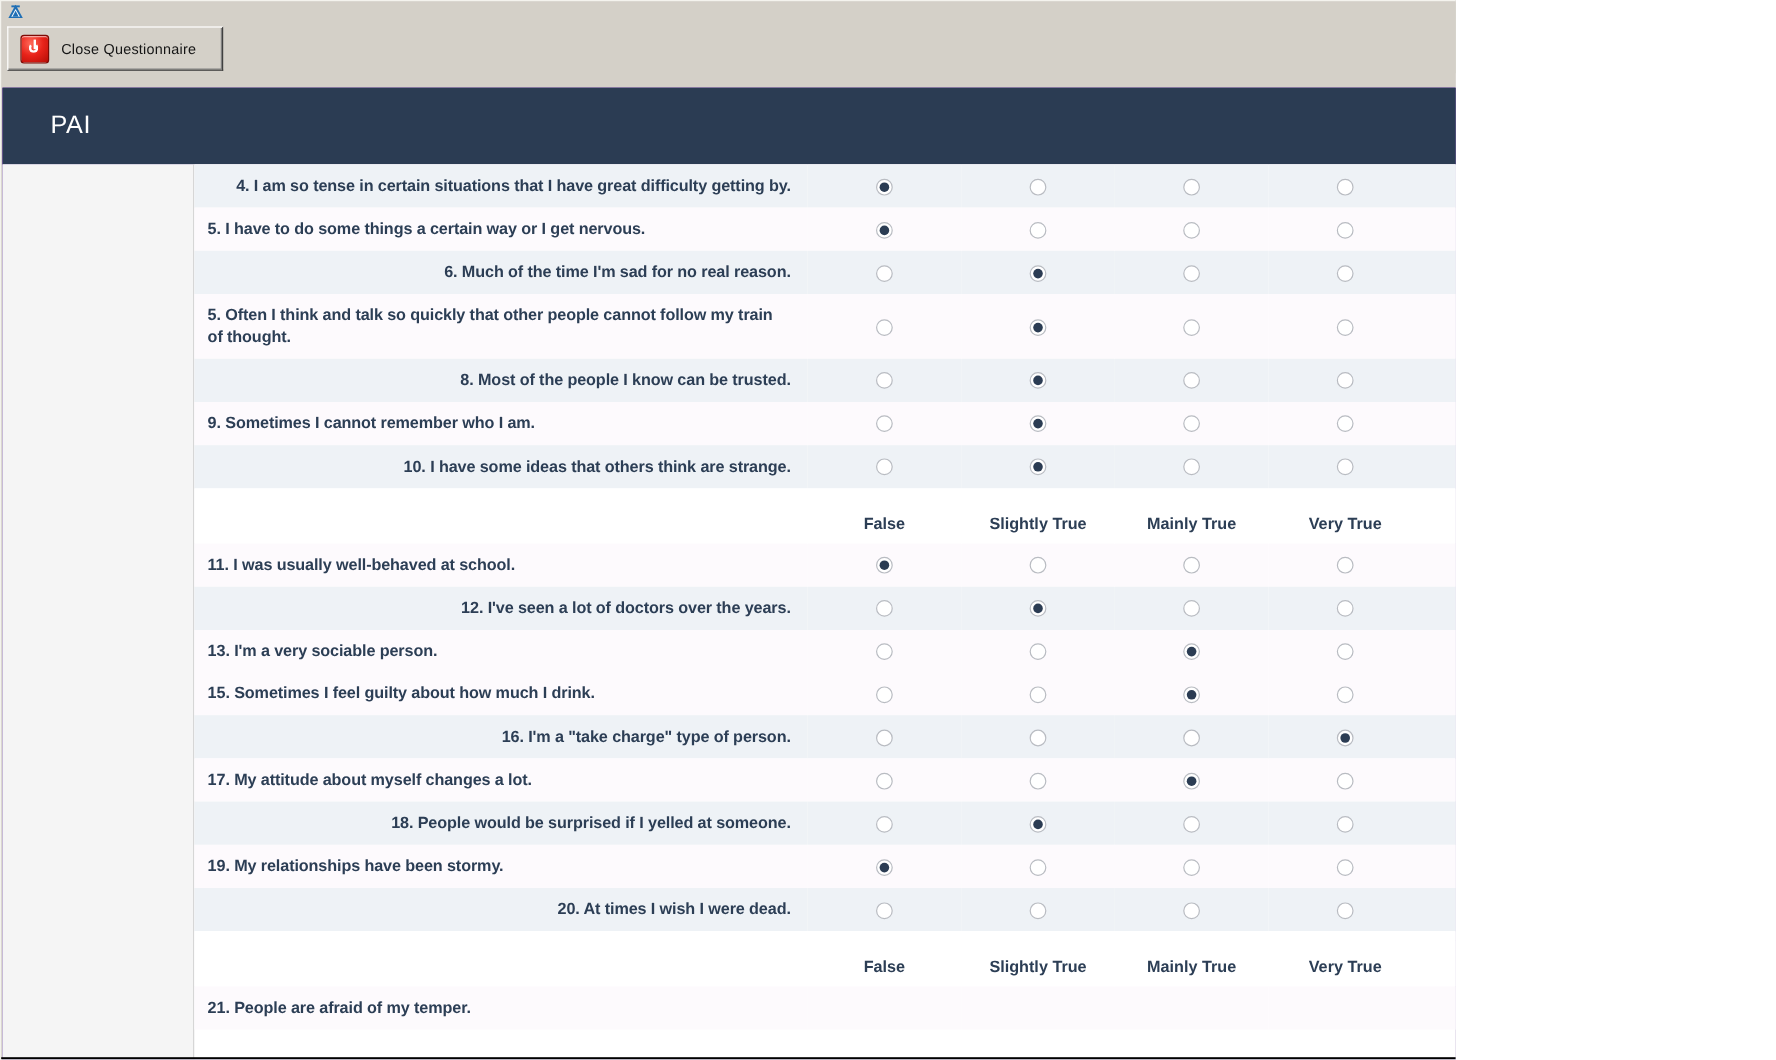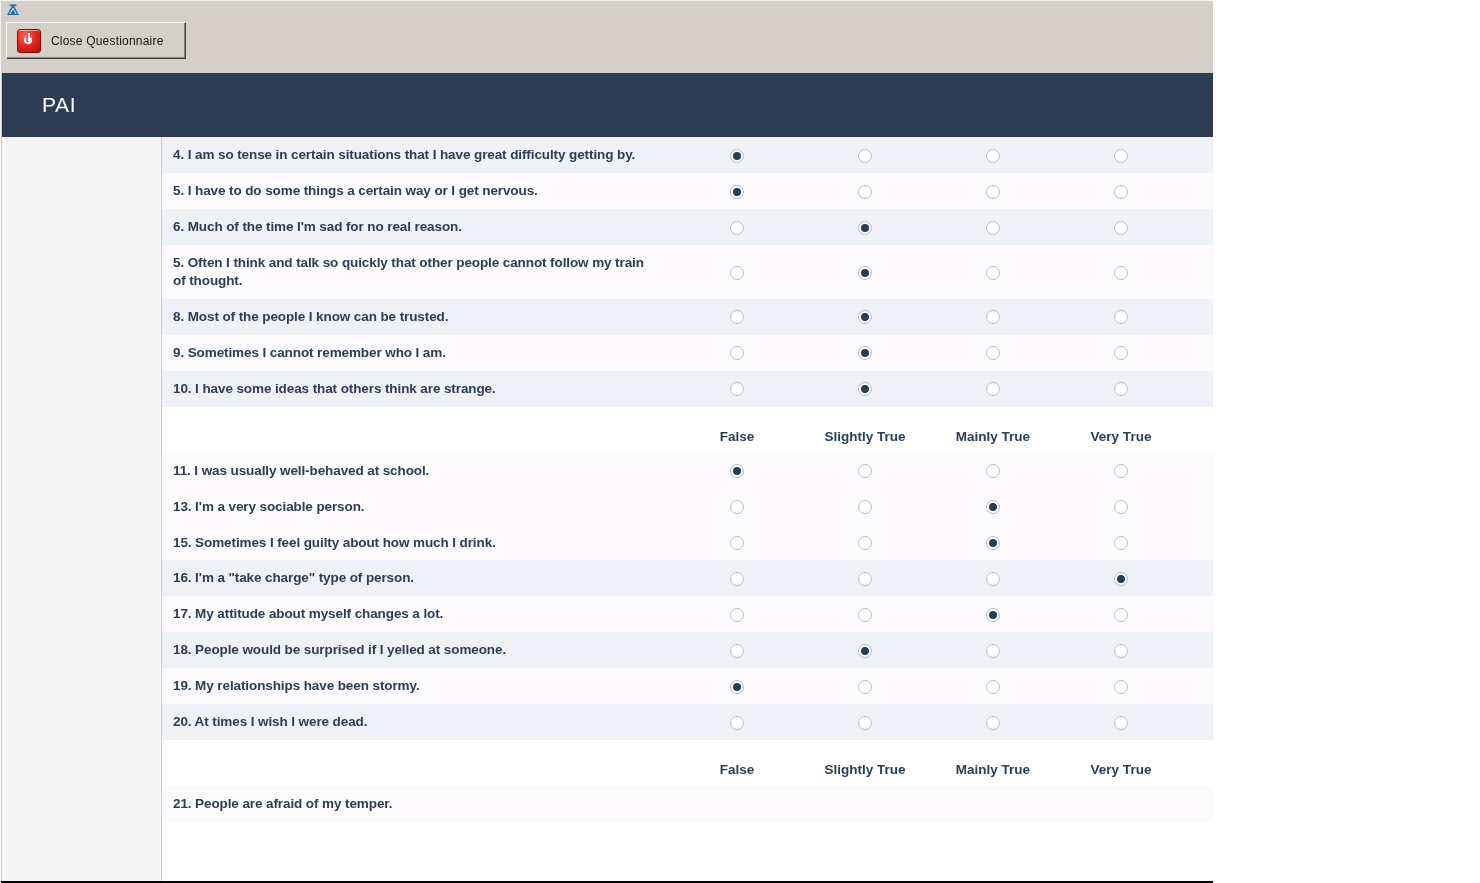--- a/index.html
+++ b/index.html
@@ -177,21 +177,21 @@
   }
   .qtable col.c-text  { width: 511px; }
   .qtable col.c-opt   { width: 128px; }
 
   .qtable td, .qtable th {
     padding: 0;
     vertical-align: middle;
   }
   tr.qrow { }
   tr.qrow.odd  { background: #fdfafd; }
-  tr.qrow.even { background: #eef2f6; }
+  tr.qrow.even { background: #eef2f6; text-align: right; }
 
   td.qtext {
     padding: 9px 14px 9px 11px;
     color: #2c3e55;
     font-weight: bold;
     line-height: 1.33;
     letter-spacing: -0.1px;
   }
   td.qopt {
     text-align: center;
@@ -403,20 +403,28 @@
                   <td>No answer</td>
                 </tr>
                 <tr class="qrow odd">
                   <td class="qtext">11. I was usually well-behaved at school.</td>
                   <td class="qopt"><span class="radio sel"></span></td>
                   <td class="qopt"><span class="radio"></span></td>
                   <td class="qopt"><span class="radio"></span></td>
                   <td class="qopt"><span class="radio"></span></td>
                   <td class="qopt"><span class="radio"></span></td>
                 </tr>
+                <tr class="qrow even">
+                  <td class="qtext">12. I've seen a lot of doctors over the years.</td>
+                  <td class="qopt"><span class="radio"></span></td>
+                  <td class="qopt"><span class="radio sel"></span></td>
+                  <td class="qopt"><span class="radio"></span></td>
+                  <td class="qopt"><span class="radio"></span></td>
+                  <td class="qopt"><span class="radio"></span></td>
+                </tr>
                 <tr class="qrow odd">
                   <td class="qtext">13. I'm a very sociable person.</td>
                   <td class="qopt"><span class="radio"></span></td>
                   <td class="qopt"><span class="radio"></span></td>
                   <td class="qopt"><span class="radio sel"></span></td>
                   <td class="qopt"><span class="radio"></span></td>
                   <td class="qopt"><span class="radio"></span></td>
                 </tr>
                 <tr class="qrow odd">
                   <td class="qtext">15. Sometimes I feel guilty about how much I drink.</td>

